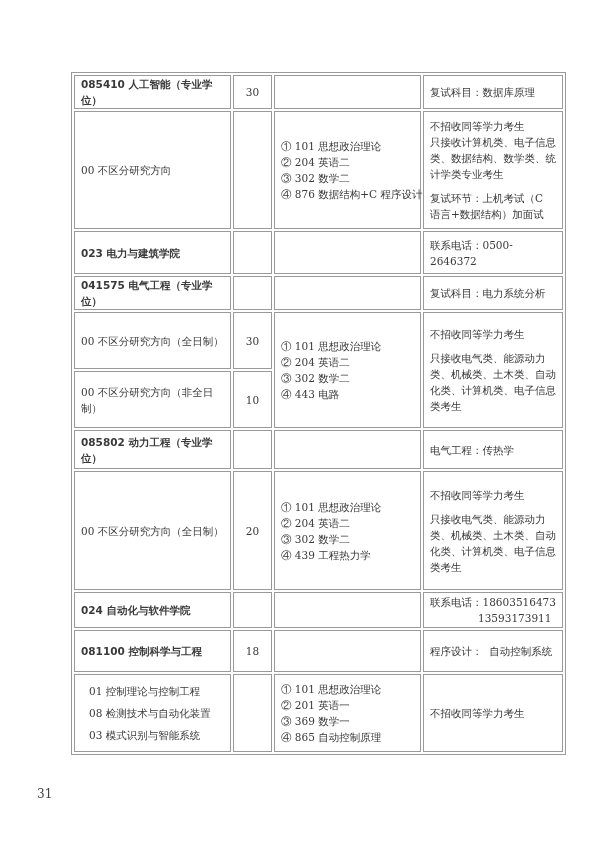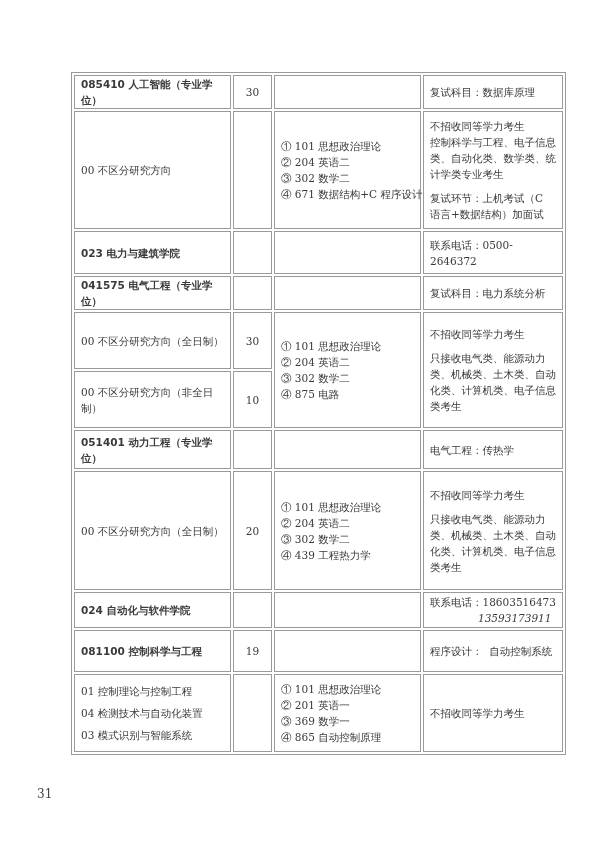--- a/index.html
+++ b/index.html
@@ -18,22 +18,22 @@
     }
     col.c1 { width: 157px; }
     col.c2 { width: 39px; }
     col.c3 { width: 147px; }
     col.c4 { width: 140px; }
     td.code { font-family: "DejaVu Sans", "Liberation Sans", sans-serif; font-weight: bold; color: #111; font-size: 10.5px; }
     td.quota { text-align: center; }
     .subj-line { display: block; white-space: nowrap; }
     .note-line { display: block; }
     .gap { display: block; height: 8px; }
-    .dir-line { display: block; margin: 6px 0; }
-    .phone2 { display: block; padding-left: 48px; font-style: italic; }
+    .dir-line { display: block; margin: 6px 8px; }
+    .phone2 { display: block; padding-left: 48px; }
     .page-number { position: absolute; top: 787px; left: 0; width: 600px; text-align: left;
       font-size: 12px; color: #444; margin-left: 21px; }
   </style>
 </head>
 <body>
 
 <div class="page">
   <table class="admissions">
     <colgroup>
         <col class="c1">
@@ -50,25 +50,25 @@
         <td>复试科目：数据库原理</td>
       </tr>
 
       <tr style="height:118px">
         <td>00 不区分研究方向</td>
         <td class="quota"></td>
         <td>
           <span class="subj-line">① 101 思想政治理论</span>
           <span class="subj-line">② 204 英语二</span>
           <span class="subj-line">③ 302 数学二</span>
-          <span class="subj-line">④ 671 数据结构+C 程序设计</span>
+          <span class="subj-line">④ 876 数据结构+C 程序设计</span>
         </td>
         <td>
           <span class="note-line">不招收同等学力考生</span>
-          <span class="note-line">控制科学与工程、电子信息类、自动化类、数学类、统计学类专业考生</span>
+          <span class="note-line">只接收计算机类、电子信息类、数据结构、数学类、统计学类专业考生</span>
           <span class="gap"></span>
           <span class="note-line">复试环节：上机考试（C 语言+数据结构）加面试</span>
         </td>
       </tr>
 
       <tr style="height:43px">
         <td class="code">023 电力与建筑学院</td>
         <td class="quota"></td>
         <td></td>
         <td>联系电话：0500-2646372</td>
@@ -81,35 +81,35 @@
         <td>复试科目：电力系统分析</td>
       </tr>
 
       <tr style="height:57px">
         <td>00 不区分研究方向（全日制）</td>
         <td class="quota">30</td>
         <td rowspan="2">
           <span class="subj-line">① 101 思想政治理论</span>
           <span class="subj-line">② 204 英语二</span>
           <span class="subj-line">③ 302 数学二</span>
-          <span class="subj-line">④ 875 电路</span>
+          <span class="subj-line">④ 443 电路</span>
         </td>
         <td rowspan="2">
           <span class="note-line">不招收同等学力考生</span>
           <span class="gap"></span>
           <span class="note-line">只接收电气类、能源动力类、机械类、土木类、自动化类、计算机类、电子信息类考生</span>
         </td>
       </tr>
       <tr style="height:57px">
         <td>00 不区分研究方向（非全日制）</td>
         <td class="quota">10</td>
       </tr>
 
       <tr style="height:39px">
-        <td class="code">051401 动力工程（专业学位）</td>
+        <td class="code">085802 动力工程（专业学位）</td>
         <td class="quota"></td>
         <td></td>
         <td>电气工程：传热学</td>
       </tr>
 
       <tr style="height:119px">
         <td>00 不区分研究方向（全日制）</td>
         <td class="quota">20</td>
         <td>
           <span class="subj-line">① 101 思想政治理论</span>
@@ -129,29 +129,29 @@
         <td class="quota"></td>
         <td></td>
         <td>
           <span class="note-line">联系电话：18603516473</span>
           <span class="phone2">13593173911</span>
         </td>
       </tr>
 
       <tr style="height:42px">
         <td class="code">081100 控制科学与工程</td>
-        <td class="quota">19</td>
+        <td class="quota">18</td>
         <td></td>
         <td style="white-space:pre">程序设计：  自动控制系统</td>
       </tr>
 
       <tr style="height:78px">
         <td>
           <span class="dir-line">01 控制理论与控制工程</span>
-          <span class="dir-line">04 检测技术与自动化装置</span>
+          <span class="dir-line">08 检测技术与自动化装置</span>
           <span class="dir-line">03 模式识别与智能系统</span>
         </td>
         <td class="quota"></td>
         <td>
           <span class="subj-line">① 101 思想政治理论</span>
           <span class="subj-line">② 201 英语一</span>
           <span class="subj-line">③ 369 数学一</span>
           <span class="subj-line">④ 865 自动控制原理</span>
         </td>
         <td>不招收同等学力考生</td>

